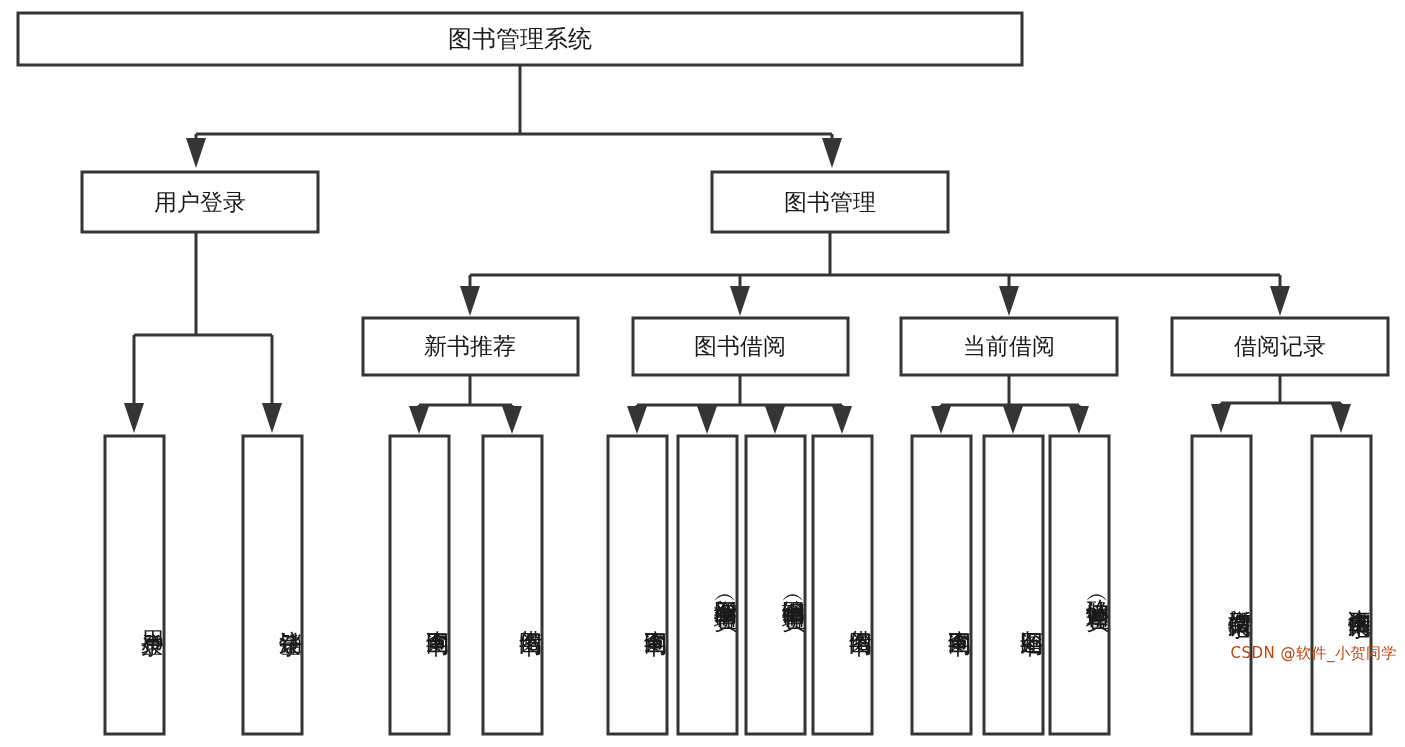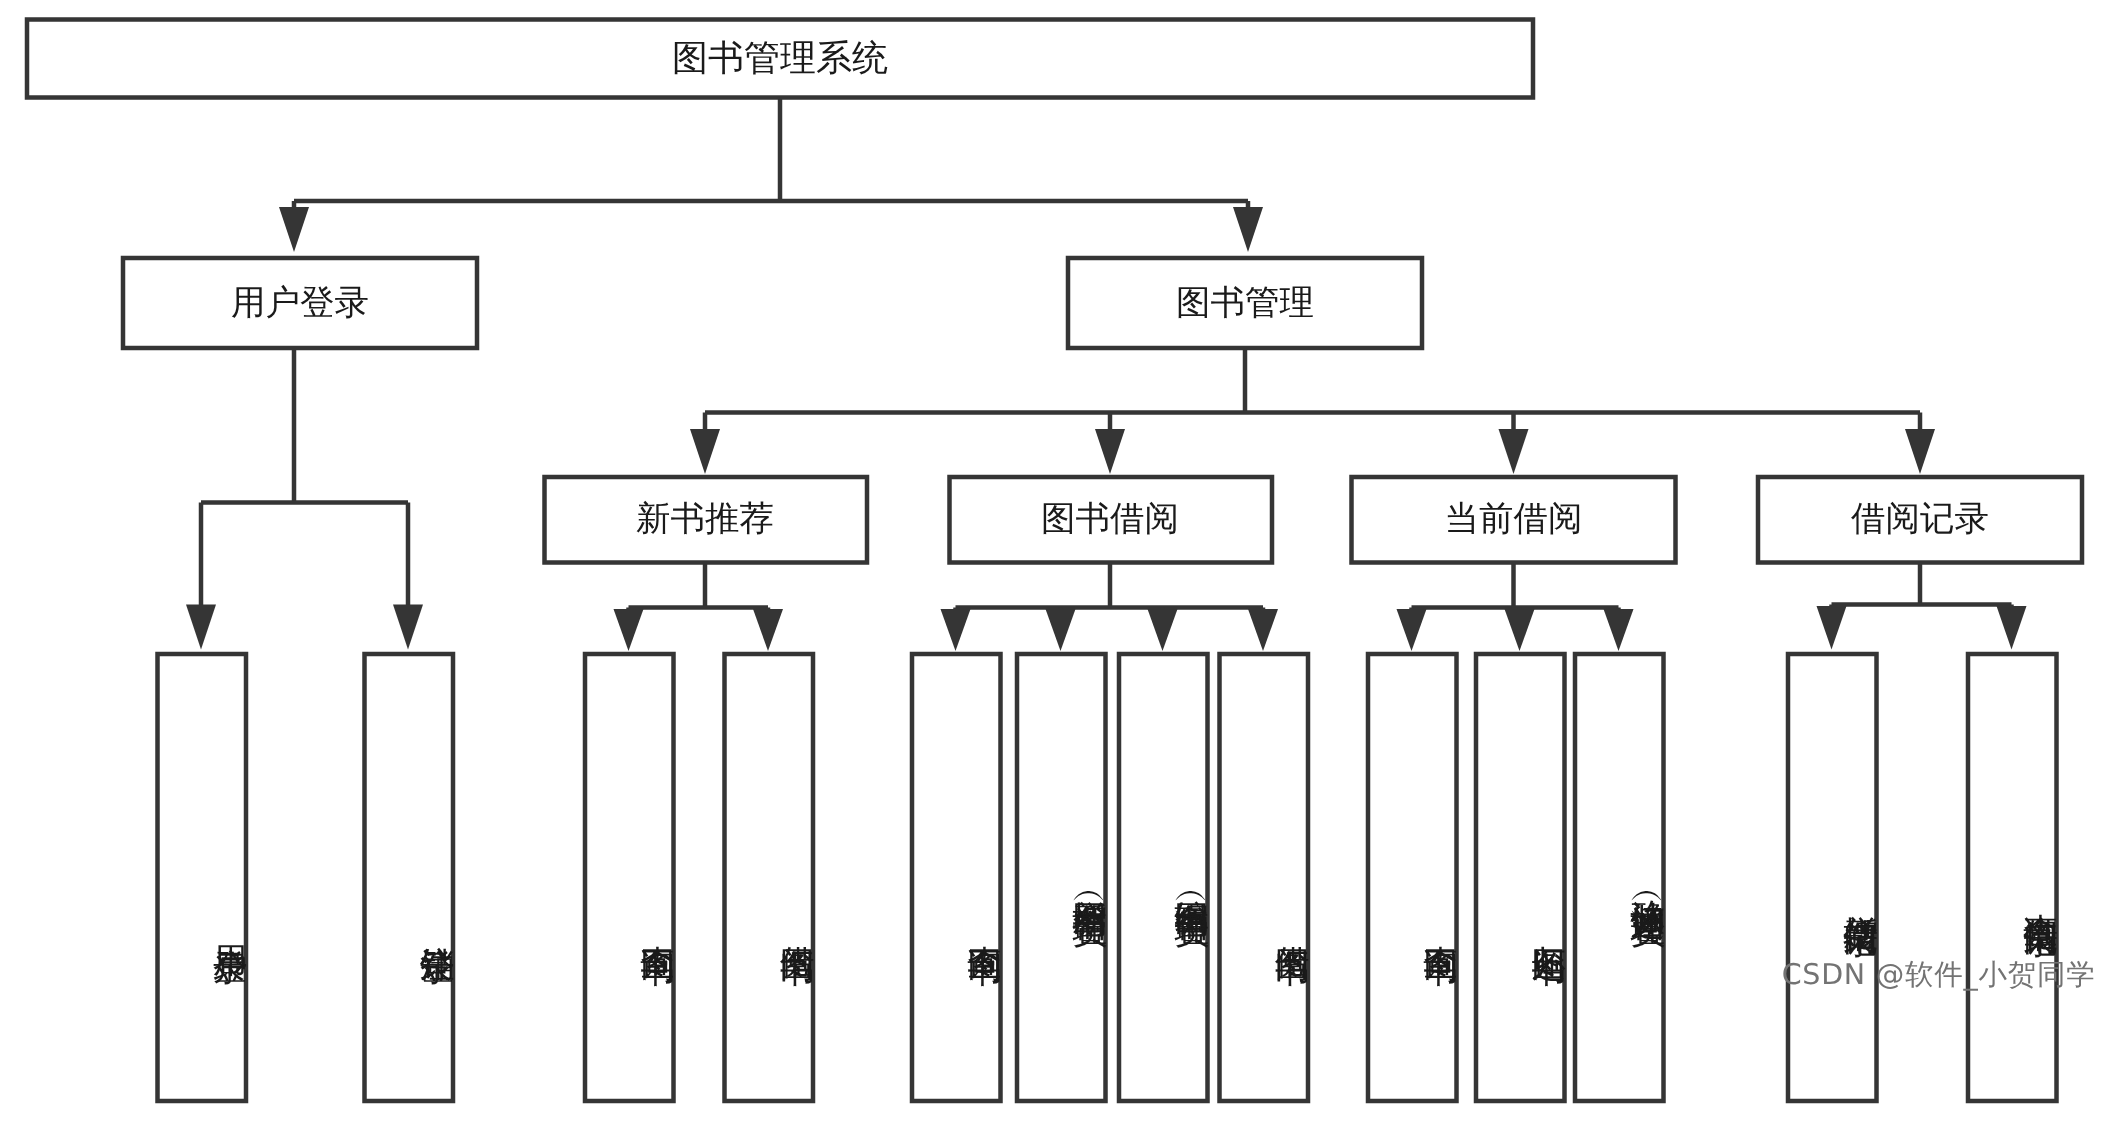--- a/index.html
+++ b/index.html
@@ -66,22 +66,22 @@
     align-items: flex-start;
     justify-content: center;
     white-space: nowrap;
     pointer-events: none;
   }
   .watermark {
     position: absolute;
     right: 8px;
     bottom: 6px;
     font-family: "DejaVu Sans", "Liberation Sans", sans-serif;
-    font-size: 19px;
-    color: #737373;
+    font-size: 15px;
+    color: #c2410c;
     white-space: nowrap;
     letter-spacing: 0.5px;
   }
 </style>
 </head>
 <body>
 
 <div id="diagram-root">
 
   <svg class="diagram" viewBox="0 0 1405 747">

